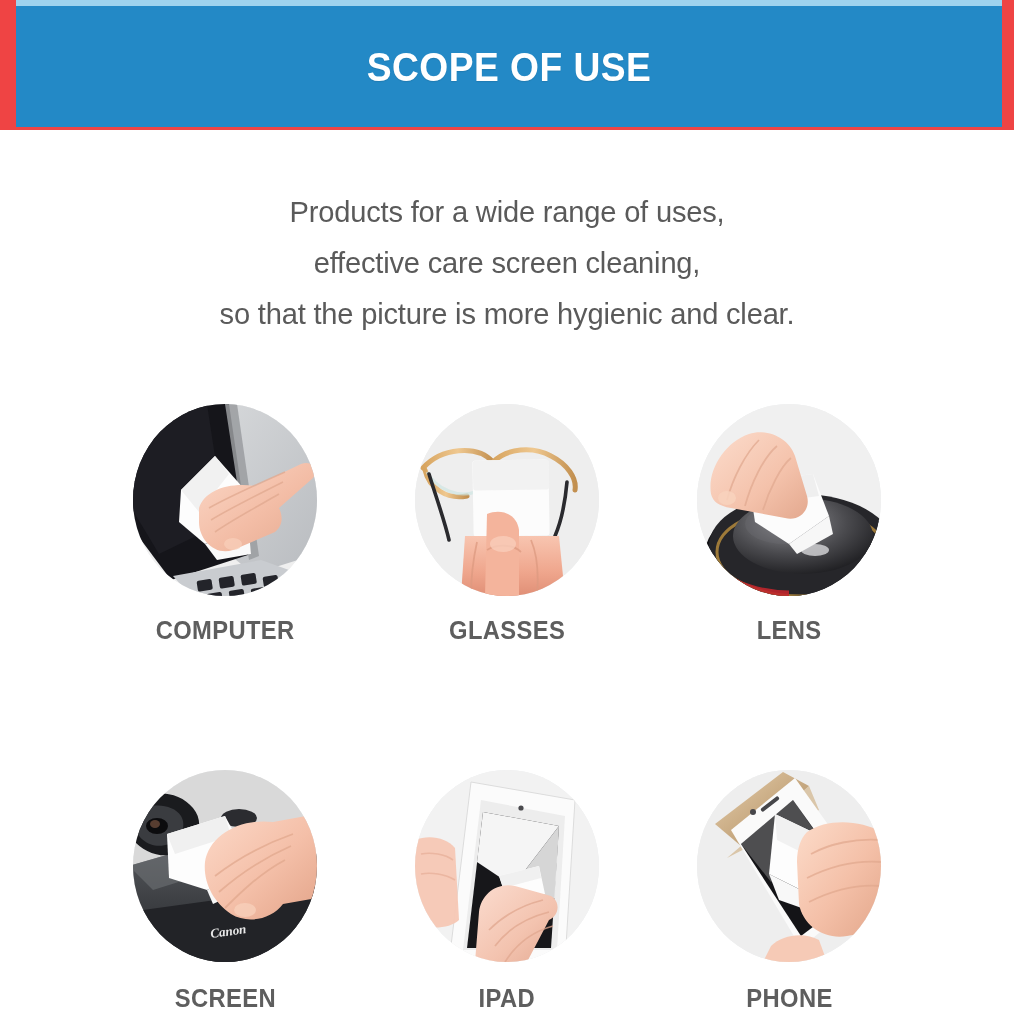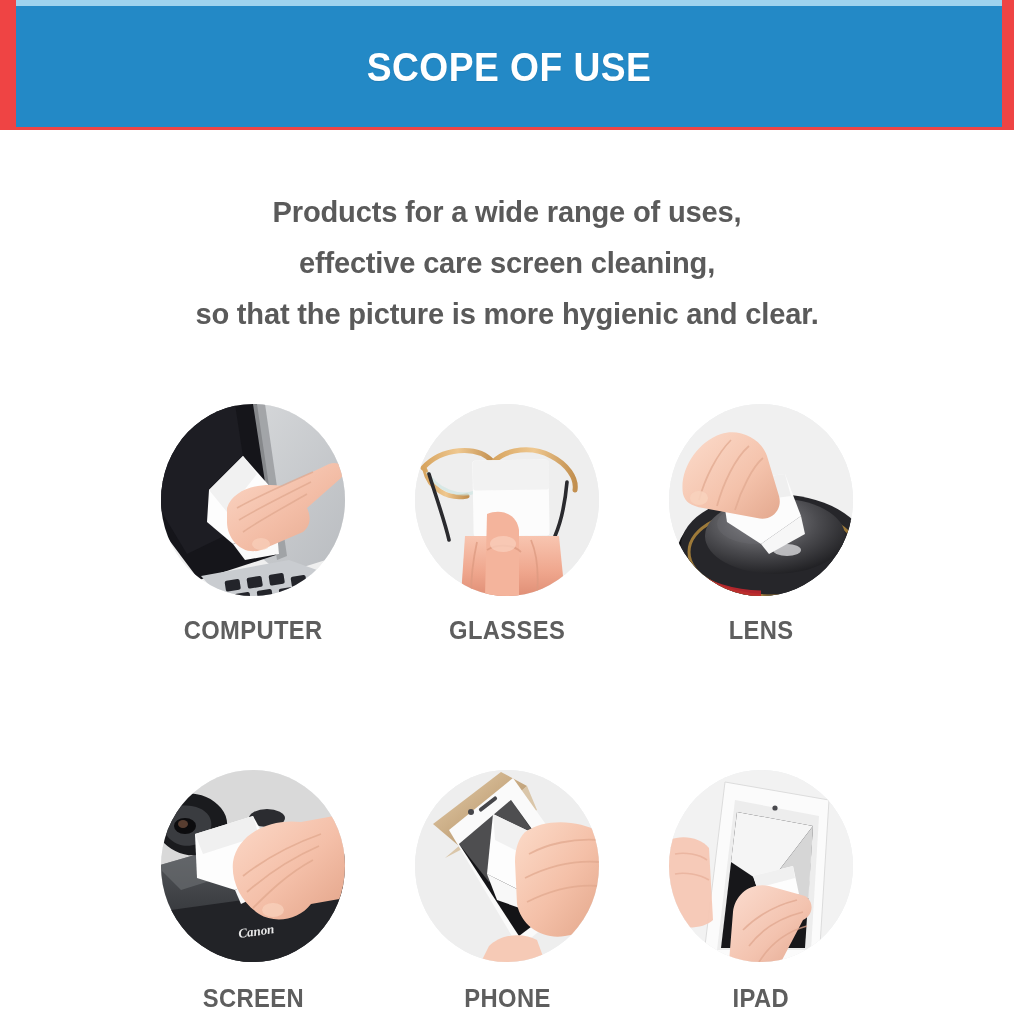--- a/index.html
+++ b/index.html
@@ -55,39 +55,39 @@
   }
 
   
   .intro {
     position: absolute;
     left: 0;
     top: 186px;
     width: 1014px;
     text-align: center;
     color: #5a5a5a;
-    font-weight: bold;
+    font-weight: normal;
     font-size: 30px;
     line-height: 51px;
     letter-spacing: -0.2px;
     font-family: "Liberation Sans Narrow", "Liberation Sans", sans-serif;
   }
   .intro .line { display: block; white-space: nowrap; transform: scaleX(0.97); }
 
   
   .grid {
     position: absolute;
     left: 0;
     top: 404px;
     width: 1014px;
   }
   .row {
     display: flex;
     justify-content: center;
-    gap: 68px;
+    gap: 96px;
   }
   .row.row-2 { margin-top: 125px; }
 
   .cell {
     width: 186px;
     display: flex;
     flex-direction: column;
     align-items: center;
   }
   .photo {
@@ -327,20 +327,64 @@
           <ellipse cx="112" cy="140" rx="11" ry="7" fill="#f8cfba" opacity="0.8"></ellipse>
         </svg>
       </div>
       <div class="caption">SCREEN</div>
     </div>
 
     <div class="cell">
       <div class="photo">
         <svg viewBox="0 0 184 192" xmlns="http://www.w3.org/2000/svg" aria-hidden="true">
           <defs>
+            <linearGradient id="iSkin" x1="0" y1="0" x2="1" y2="1">
+              <stop offset="0%" stop-color="#fbdccf"></stop>
+                <stop offset="60%" stop-color="#f3c3af"></stop>
+                <stop offset="100%" stop-color="#e4aa93"></stop>
+            </linearGradient>
+          </defs>
+          <rect width="184" height="192" fill="#f2f2f2"></rect>
+
+          <polygon points="56,12 160,30 150,192 34,192" fill="#fbfbfb" stroke="#dcdcdc" stroke-width="1"></polygon>
+
+          <polygon points="66,30 150,46 142,180 48,180" fill="#ededed"></polygon>
+
+          <polygon points="68,42 144,56 136,178 52,178" fill="#17171a"></polygon>
+
+          <polygon points="68,42 144,56 98,116 62,92" fill="#f5f5f5"></polygon>
+          <polygon points="98,116 144,56 140,128 104,140" fill="#ebebeb" opacity="0.9"></polygon>
+
+          <circle cx="106" cy="38" r="2.6" fill="#4a4a4e"></circle>
+
+          <path d="M-4,72 C10,64 30,66 40,78 L44,150 C34,160 6,160 -4,150 Z" fill="#f5c7b4" opacity="0.95"></path>
+          <g stroke="#e4a891" stroke-width="1.6" fill="none" opacity="0.6">
+            <path d="M6,84 C16,82 30,84 38,90"></path>
+            <path d="M6,104 C16,102 30,104 40,110"></path>
+          </g>
+
+          <polygon points="84,106 124,96 130,124 94,136" fill="#fdfdfd"></polygon>
+          <polygon points="84,106 124,96 126,108 88,118" fill="#f0f0f0"></polygon>
+
+          <path d="M64,142 C66,124 82,112 100,116 L136,126 C146,132 144,146 134,150
+                   L112,192 L60,192 Z" fill="url(#iSkin)"></path>
+          <g stroke="#e0a78f" stroke-width="1.7" fill="none" opacity="0.75">
+            <path d="M74,160 C86,148 104,136 128,130"></path>
+            <path d="M80,176 C92,160 110,148 134,142"></path>
+            <path d="M90,192 C100,176 116,162 138,156"></path>
+          </g>
+        </svg>
+      </div>
+      <div class="caption">IPAD</div>
+    </div>
+
+    <div class="cell">
+      <div class="photo">
+        <svg viewBox="0 0 184 192" xmlns="http://www.w3.org/2000/svg" aria-hidden="true">
+          <defs>
             <linearGradient id="pSkin" x1="0" y1="0" x2="1" y2="1">
               <stop offset="0%" stop-color="#fcdbc9"></stop>
                 <stop offset="55%" stop-color="#f4c0a8"></stop>
                 <stop offset="100%" stop-color="#e3a78b"></stop>
             </linearGradient>
             <linearGradient id="pGold" x1="0" y1="0" x2="1" y2="1">
               <stop offset="0%" stop-color="#e6cfae"></stop>
                 <stop offset="50%" stop-color="#c9ab83"></stop>
                 <stop offset="100%" stop-color="#a98d66"></stop>
             </linearGradient>
@@ -370,58 +414,14 @@
             <path d="M110,108 C130,98 156,90 184,92"></path>
             <path d="M112,132 C132,122 158,114 184,116"></path>
           </g>
 
           <path d="M74,176 C86,164 108,162 122,170 L130,192 L66,192 Z" fill="#f6cab6"></path>
         </svg>
       </div>
       <div class="caption">PHONE</div>
     </div>
 
-    <div class="cell">
-      <div class="photo">
-        <svg viewBox="0 0 184 192" xmlns="http://www.w3.org/2000/svg" aria-hidden="true">
-          <defs>
-            <linearGradient id="iSkin" x1="0" y1="0" x2="1" y2="1">
-              <stop offset="0%" stop-color="#fbdccf"></stop>
-                <stop offset="60%" stop-color="#f3c3af"></stop>
-                <stop offset="100%" stop-color="#e4aa93"></stop>
-            </linearGradient>
-          </defs>
-          <rect width="184" height="192" fill="#f2f2f2"></rect>
-
-          <polygon points="56,12 160,30 150,192 34,192" fill="#fbfbfb" stroke="#dcdcdc" stroke-width="1"></polygon>
-
-          <polygon points="66,30 150,46 142,180 48,180" fill="#ededed"></polygon>
-
-          <polygon points="68,42 144,56 136,178 52,178" fill="#17171a"></polygon>
-
-          <polygon points="68,42 144,56 98,116 62,92" fill="#f5f5f5"></polygon>
-          <polygon points="98,116 144,56 140,128 104,140" fill="#ebebeb" opacity="0.9"></polygon>
-
-          <circle cx="106" cy="38" r="2.6" fill="#4a4a4e"></circle>
-
-          <path d="M-4,72 C10,64 30,66 40,78 L44,150 C34,160 6,160 -4,150 Z" fill="#f5c7b4" opacity="0.95"></path>
-          <g stroke="#e4a891" stroke-width="1.6" fill="none" opacity="0.6">
-            <path d="M6,84 C16,82 30,84 38,90"></path>
-            <path d="M6,104 C16,102 30,104 40,110"></path>
-          </g>
-
-          <polygon points="84,106 124,96 130,124 94,136" fill="#fdfdfd"></polygon>
-          <polygon points="84,106 124,96 126,108 88,118" fill="#f0f0f0"></polygon>
-
-          <path d="M64,142 C66,124 82,112 100,116 L136,126 C146,132 144,146 134,150
-                   L112,192 L60,192 Z" fill="url(#iSkin)"></path>
-          <g stroke="#e0a78f" stroke-width="1.7" fill="none" opacity="0.75">
-            <path d="M74,160 C86,148 104,136 128,130"></path>
-            <path d="M80,176 C92,160 110,148 134,142"></path>
-            <path d="M90,192 C100,176 116,162 138,156"></path>
-          </g>
-        </svg>
-      </div>
-      <div class="caption">IPAD</div>
-    </div>
-
   </div>
 </div>
 
 </body></html>

